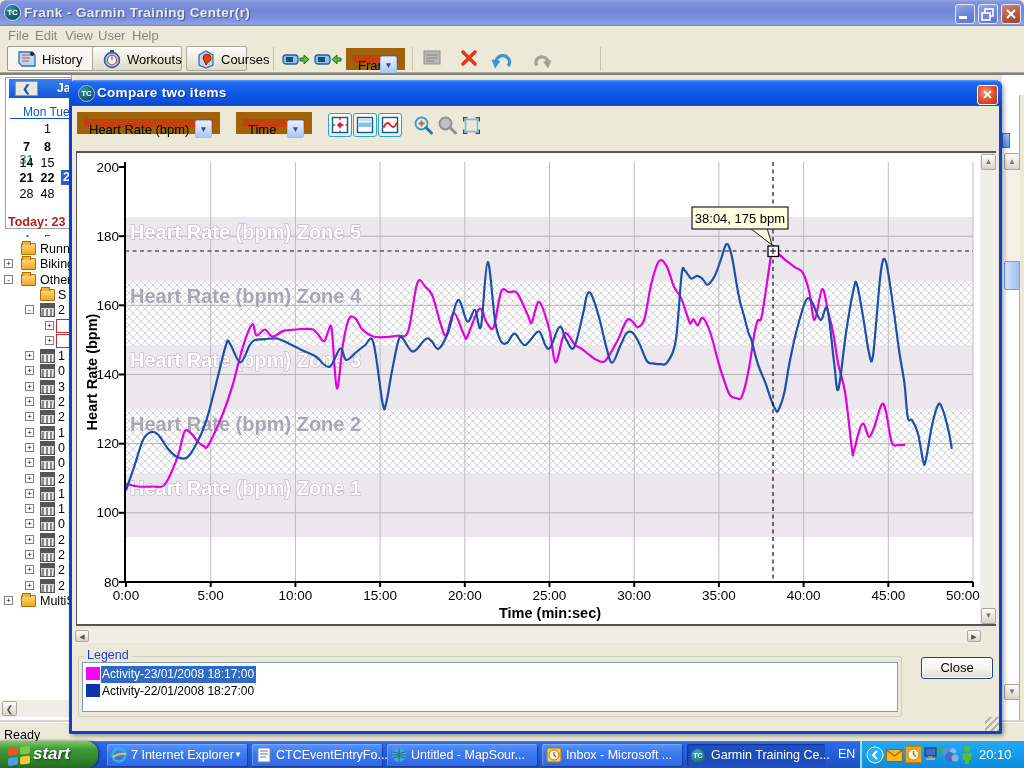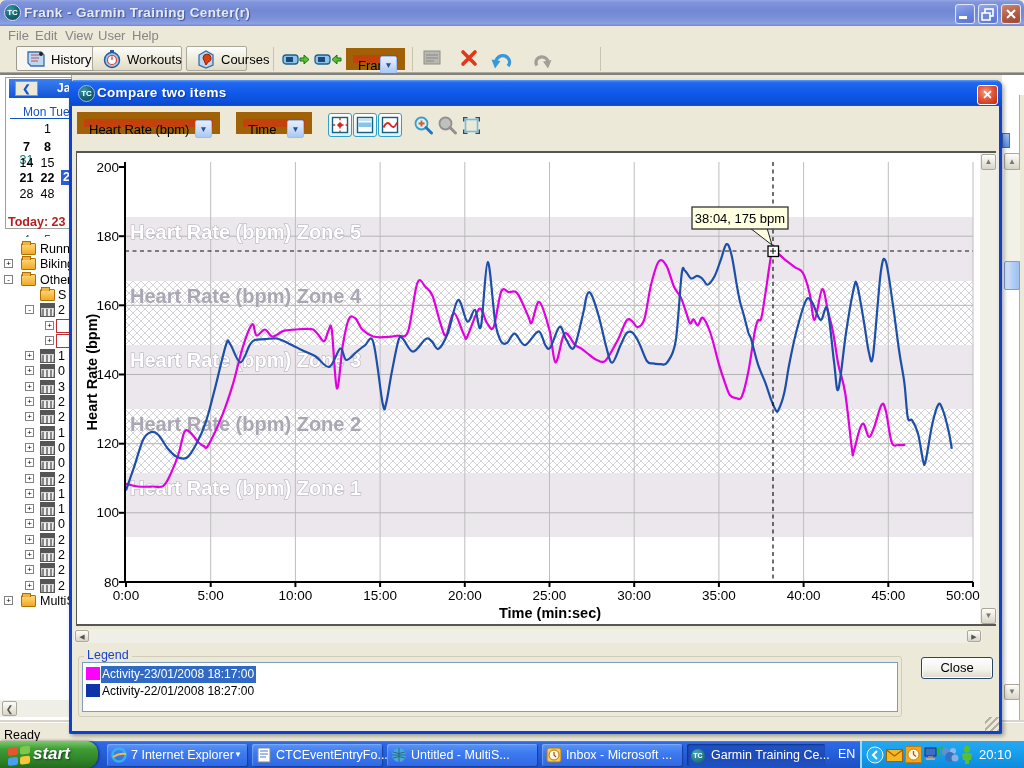--- a/index.html
+++ b/index.html
@@ -121,21 +121,21 @@
 
 <div class="abs" id="menubar">
   <span style="left:8px;">File</span>
     <span style="left:35px;">Edit</span>
     <span style="left:65px;">View</span>
     <span style="left:98px;">User</span>
     <span style="left:132px;">Help</span>
 </div>
 
 <div class="abs" id="toolbar">
-  <div class="abs tbtn" style="left:16px; width:88px;background:#f7f6f1; border-color:#9c9a8c;">
+  <div class="abs tbtn" style="left:7px; width:88px;background:#f7f6f1; border-color:#9c9a8c;">
       <span style="position:absolute; left:8px; top:2px;"><svg width="22" height="20">
           <path d="M3,3 L16,3 L19,6 L19,17 L6,17 L3,14 Z" fill="#bcd8f0" stroke="#3a6ea5" stroke-width="1.3"></path>
           <path d="M6,6 h8 M6,9 h8 M6,12 h7" stroke="#c05050" stroke-width="1"></path>
           <circle cx="16" cy="5" r="2" fill="#222"></circle>
         </svg></span>
       <span class="lab" style="left:34px;">History</span>
     </div>
     <div class="abs tbtn" style="left:92px; width:90px;">
       <span style="position:absolute; left:8px; top:2px;"><svg width="22" height="20">
           <circle cx="11" cy="11" r="7.5" fill="#9fc8ee" stroke="#2a5a9a" stroke-width="1.5"></circle>
@@ -515,21 +515,21 @@
         <rect x="2" y="1" width="12" height="14" fill="#fff" stroke="#888"></rect>
         <path d="M4,4 h8 M4,7 h8 M4,10 h6" stroke="#4a78c8" stroke-width="1.2"></path>
       </svg></span>
     <span class="ttext">CTCEventEntryFo...</span>
   </div>
 <div class="abs taskbtn" style="left:387px; width:150px;">
     <span class="ticon"><svg width="16" height="16">
         <circle cx="8" cy="8" r="7" fill="#48a8d8"></circle>
         <path d="M2,5 q6,3 12,0 M2,11 q6,-3 12,0 M8,1 v14 M1,8 h14" stroke="#2a6888" stroke-width="1" fill="none"></path>
       </svg></span>
-    <span class="ttext">Untitled - MultiS...</span>
+    <span class="ttext">Untitled - MapSour...</span>
   </div>
 <div class="abs taskbtn" style="left:542px; width:140px;">
     <span class="ticon"><svg width="16" height="16">
         <rect x="1" y="1" width="14" height="14" rx="2" fill="#f8c850" stroke="#b07818"></rect>
         <circle cx="8" cy="8" r="5" fill="#fff8e8" stroke="#b07818"></circle>
         <path d="M8,5 v3 l2,2" stroke="#a05808" stroke-width="1.2" fill="none"></path>
       </svg></span>
     <span class="ttext">Inbox - Microsoft ...</span>
   </div>
 <div class="abs taskbtn" id="tb5" style="left:687px; width:138px;">

